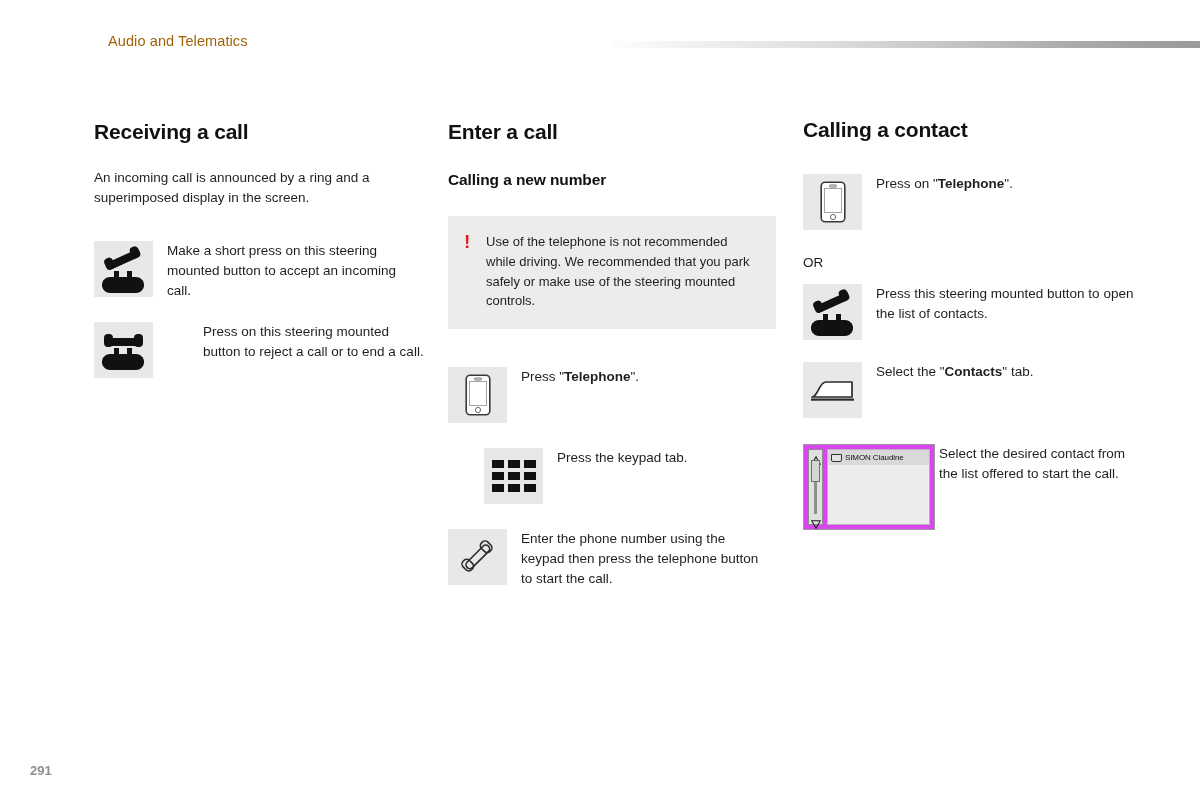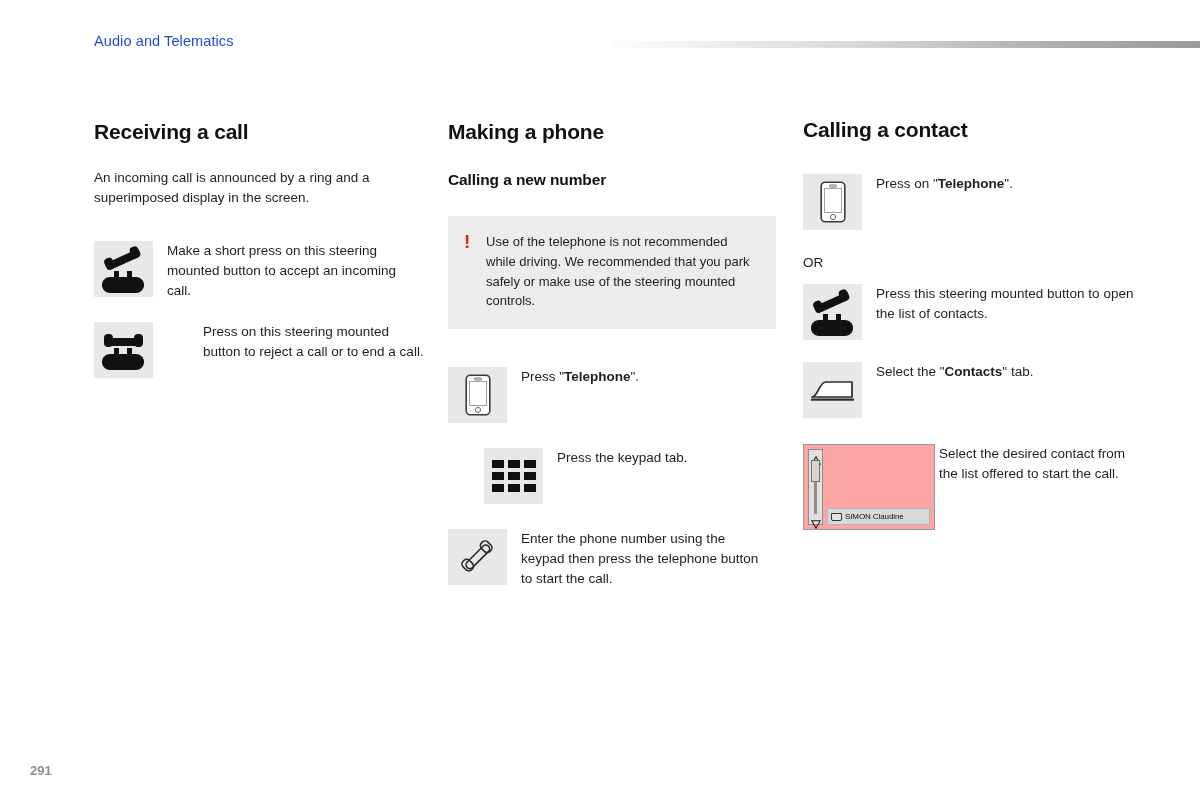--- a/index.html
+++ b/index.html
@@ -18,24 +18,24 @@
 
   
   #page-header {
     position: absolute;
     top: 0; left: 0;
     width: 1200px;
     height: 80px;
   }
   #header-title {
     position: absolute;
-    left: 94px;
+    left: 108px;
     top: 33px;
     font-size: 14.5px;
-    color: #1d4ed8;
+    color: #a16207;
     letter-spacing: 0.1px;
   }
   #header-rule {
     position: absolute;
     left: 612px;
     top: 41px;
     width: 588px;
     height: 7px;
     background: linear-gradient(to right, #fdfdfd 0%, #ededed 18%, #dcdcdc 38%, #c4c4c4 58%, #ababab 78%, #9a9a9a 100%);
   }
@@ -110,26 +110,25 @@
     font-size: 13px;
     line-height: 1.52;
     color: #1f1f1f;
   }
 
   
   #contacts-screen {
     width: 132px;
     height: 86px;
     border: 1px solid #9a9a9a;
-    background: #fca5a5;
+    background: #d946ef;
     box-sizing: border-box;
     padding: 4px;
     display: flex;
     position: relative;
-    align-items: flex-end;
   }
   #contacts-scrollbar {
     width: 15px;
     height: 100%;
     border: 1px solid #8c8c8c;
     background: #e0e0e0;
     box-sizing: border-box;
     display: flex;
     flex-direction: column;
     align-items: center;
@@ -251,21 +250,21 @@
           <path d="M16 32 h26 c4 0 8 3.5 8 7.5 v1 c0 4 -4 7.5 -8 7.5 h-26 c-4 0 -8 -3.5 -8 -7.5 v-1 c0 -4 4 -7.5 8 -7.5 z"></path>
         </g>
       </svg>
     </div>
     <div class="row-text" style="margin-left:14px;width:270px;">Press on this steering mounted button to reject a call or to end a call.</div>
   </div>
 </div>
 
 <div class="column" id="col-mid">
 
-  <h1 class="sec-title">Making a phone</h1>
+  <h1 class="sec-title">Enter a call</h1>
 
   <h2 class="sub-title" style="margin-top:28px;">Calling a new number</h2>
 
   <div id="warning-box" style="margin-top:27px;">
     <div id="warning-bang">!</div>
     <div id="warning-text">Use of the telephone is not recommended while driving. We recommended that you park safely or make use of the steering mounted controls.</div>
   </div>
 
   <div class="row" style="margin-top:38px;">
     <div class="icon-box" style="width:59px;height:56px;display:flex;align-items:center;justify-content:center;">

